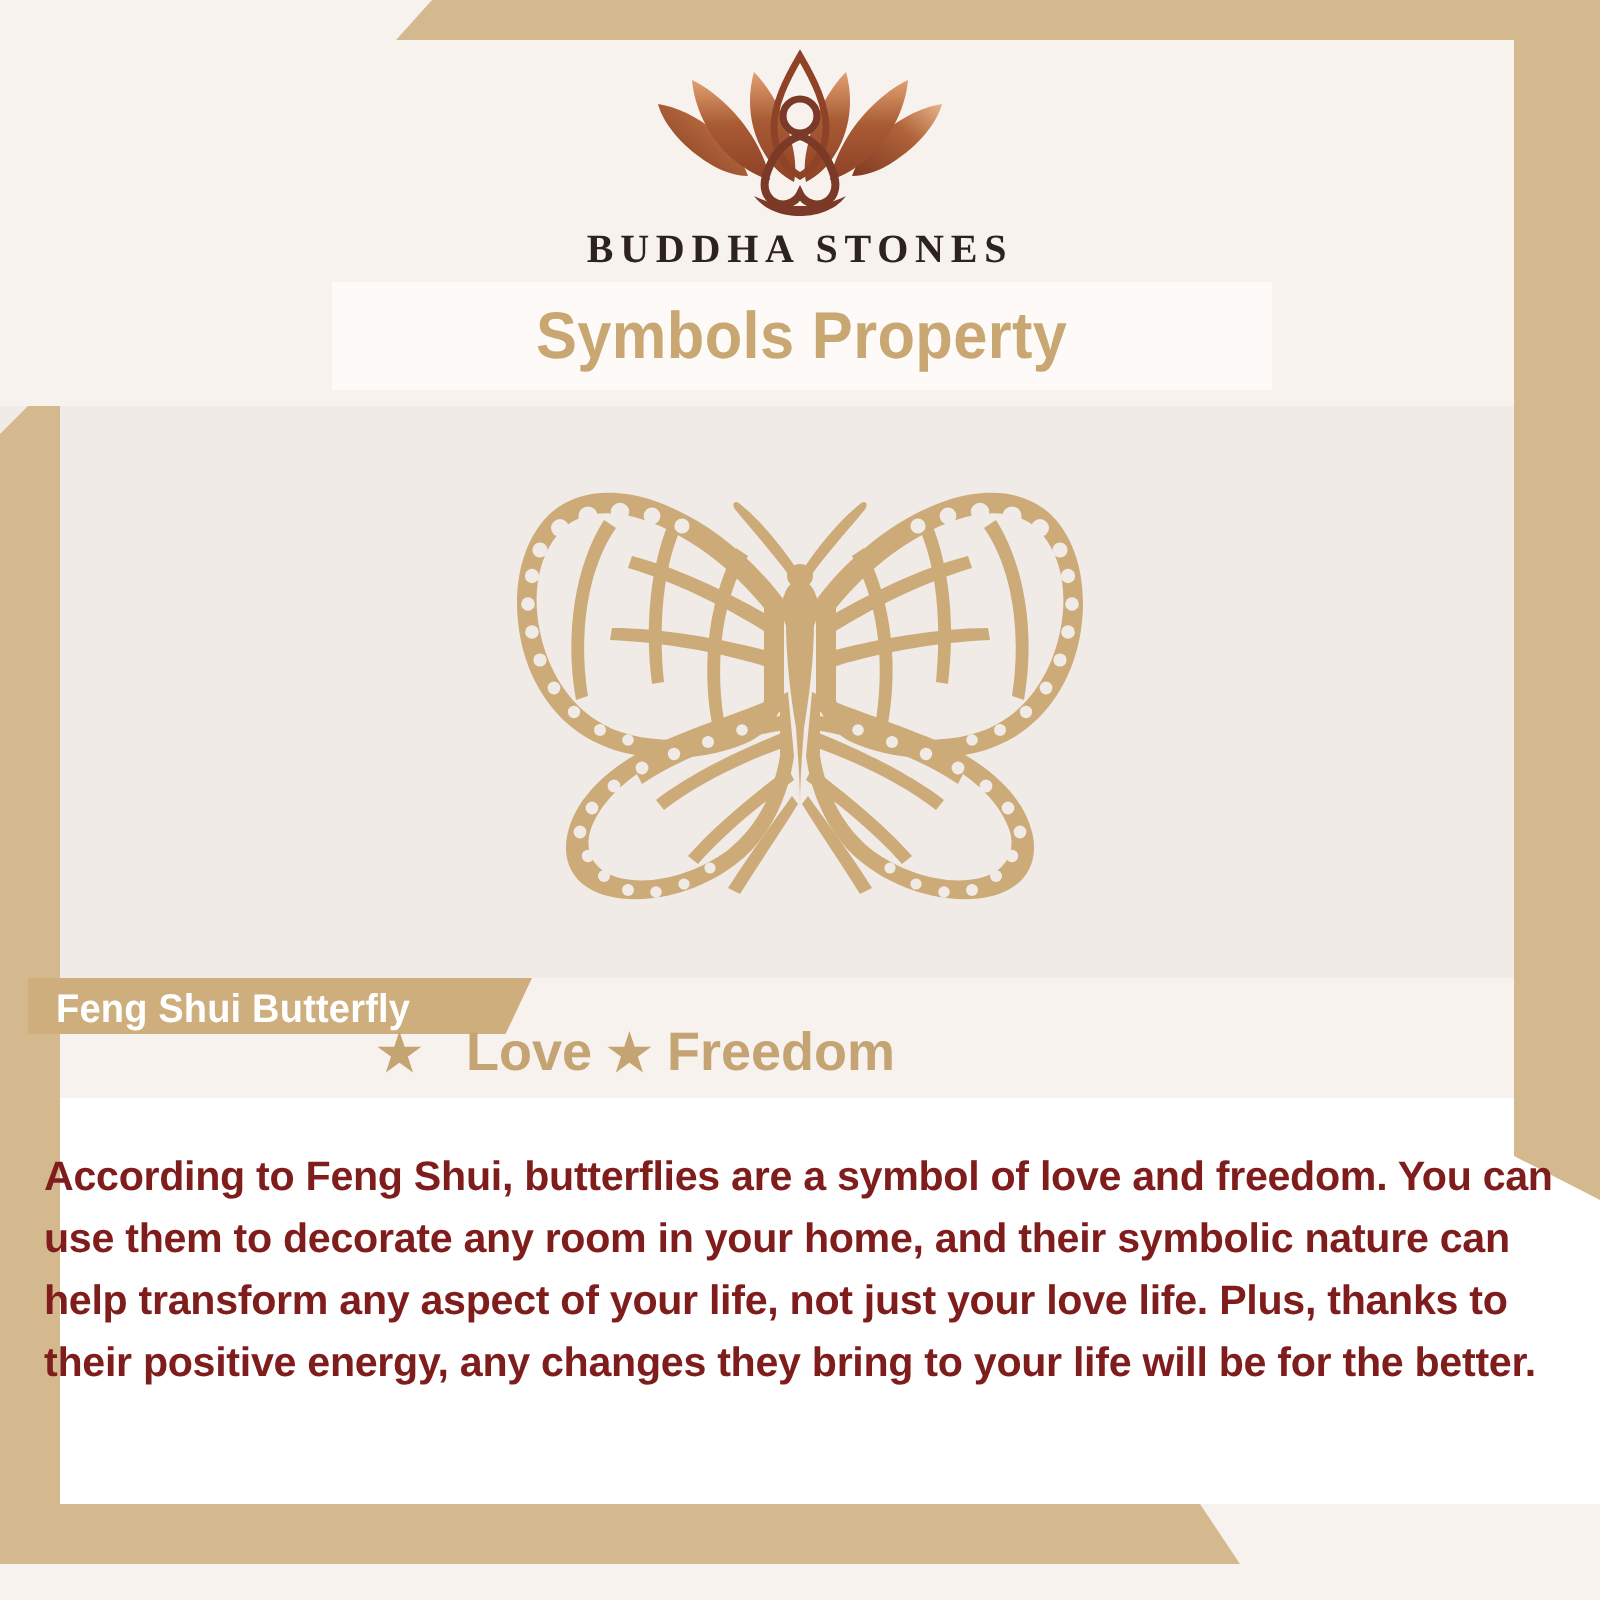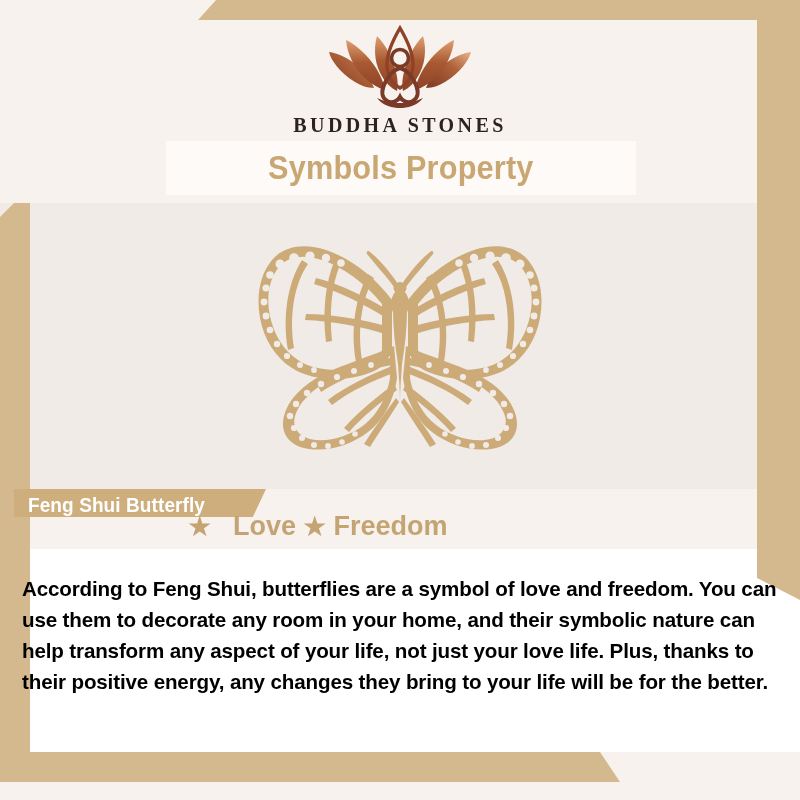--- a/index.html
+++ b/index.html
@@ -170,21 +170,21 @@
 
   
   .body-paragraph {
     position: absolute;
     left: 22px; top: 552px;
     width: 760px;
     font-family: "Liberation Sans", sans-serif;
     font-size: 20.6px;
     font-weight: 700;
     line-height: 31px;
-    color: #000000;
+    color: #7f1d1d;
     letter-spacing: -0.15px;
   }
 </style>
 </head>
 <body>
 
 <div id="page">
 
   <div class="bg-cream-top"></div>
   <div class="bg-mid"></div>

